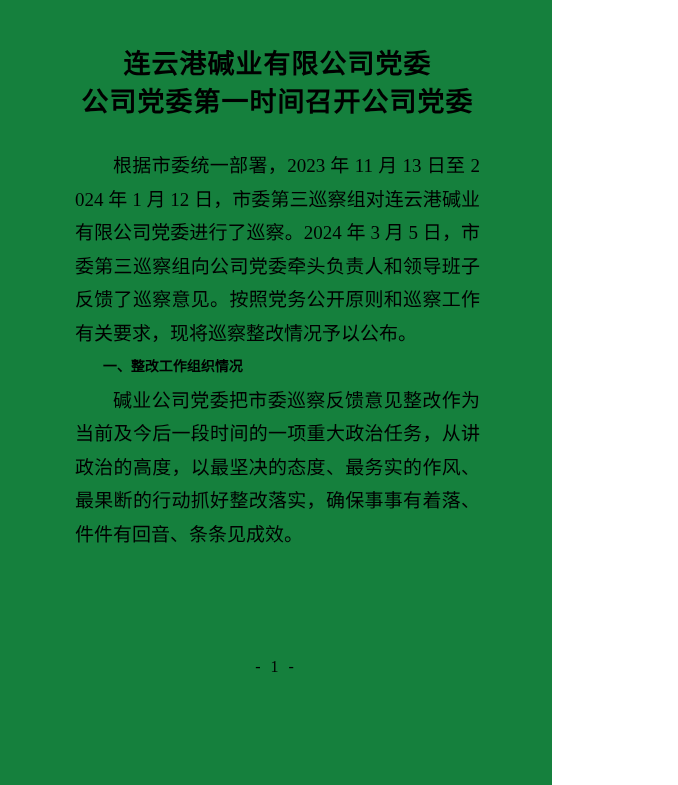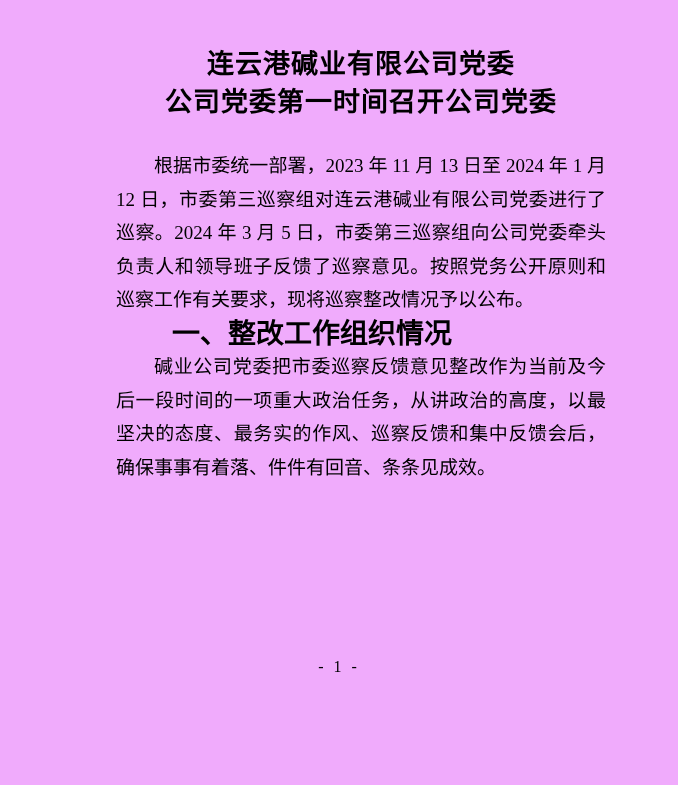--- a/index.html
+++ b/index.html
@@ -2,26 +2,26 @@
 <html lang="zh-CN"><head>
 <meta charset="utf-8">
 <style>
   html, body {
     margin: 0;
     padding: 0;
     background: #ffffff;
   }
   .page {
     position: relative;
-    width: 678px;
+    width: 552px;
     height: 785px;
     box-sizing: border-box;
-    background: #f0abfc;
+    background: #15803d;
     color: #000000;
-    padding: 45px 72px 0 116px;
+    padding: 45px 72px 0 75px;
     overflow: hidden;
   }
   .doc-title {
     font-family: "Liberation Serif", "DejaVu Serif", serif;
     font-weight: bold;
     font-size: 27px;
     line-height: 38px;
     text-align: center;
     margin: 0 0 28px 0;
     letter-spacing: 1px;
@@ -33,21 +33,21 @@
     font-size: 19px;
     line-height: 33.5px;
     text-align: justify;
     text-indent: 2em;
     margin: 0;
     word-break: break-all;
   }
   .section-heading {
     font-family: "Liberation Sans", "DejaVu Sans", sans-serif;
     font-weight: bold;
-    font-size: 28px;
+    font-size: 14px;
     line-height: 33.5px;
     text-indent: 2em;
     margin: 0;
   }
   .lead-in {
     
     font-weight: 500;
   }
   .page-footer {
     position: absolute;
@@ -70,20 +70,20 @@
     <span class="title-line">连云港碱业有限公司党委</span>
     <span class="title-line">公司党委第一时间召开公司党委</span>
   </h1>
 
   <div class="doc-body">
 
     <p class="para">根据市委统一部署，2023 年 11 月 13 日至 2024 年 1 月 12 日，市委第三巡察组对连云港碱业有限公司党委进行了巡察。2024 年 3 月 5 日，市委第三巡察组向公司党委牵头负责人和领导班子反馈了巡察意见。按照党务公开原则和巡察工作有关要求，现将巡察整改情况予以公布。</p>
 
     <p class="section-heading">一、整改工作组织情况</p>
 
-    <p class="para">碱业公司党委把市委巡察反馈意见整改作为当前及今后一段时间的一项重大政治任务，从讲政治的高度，以最坚决的态度、最务实的作风、巡察反馈和集中反馈会后，确保事事有着落、件件有回音、条条见成效。</p>
+    <p class="para">碱业公司党委把市委巡察反馈意见整改作为当前及今后一段时间的一项重大政治任务，从讲政治的高度，以最坚决的态度、最务实的作风、最果断的行动抓好整改落实，确保事事有着落、件件有回音、条条见成效。</p>
 
 
   </div>
 
   <div class="page-footer">- 1 -</div>
 
 </div>
 
 </body></html>

